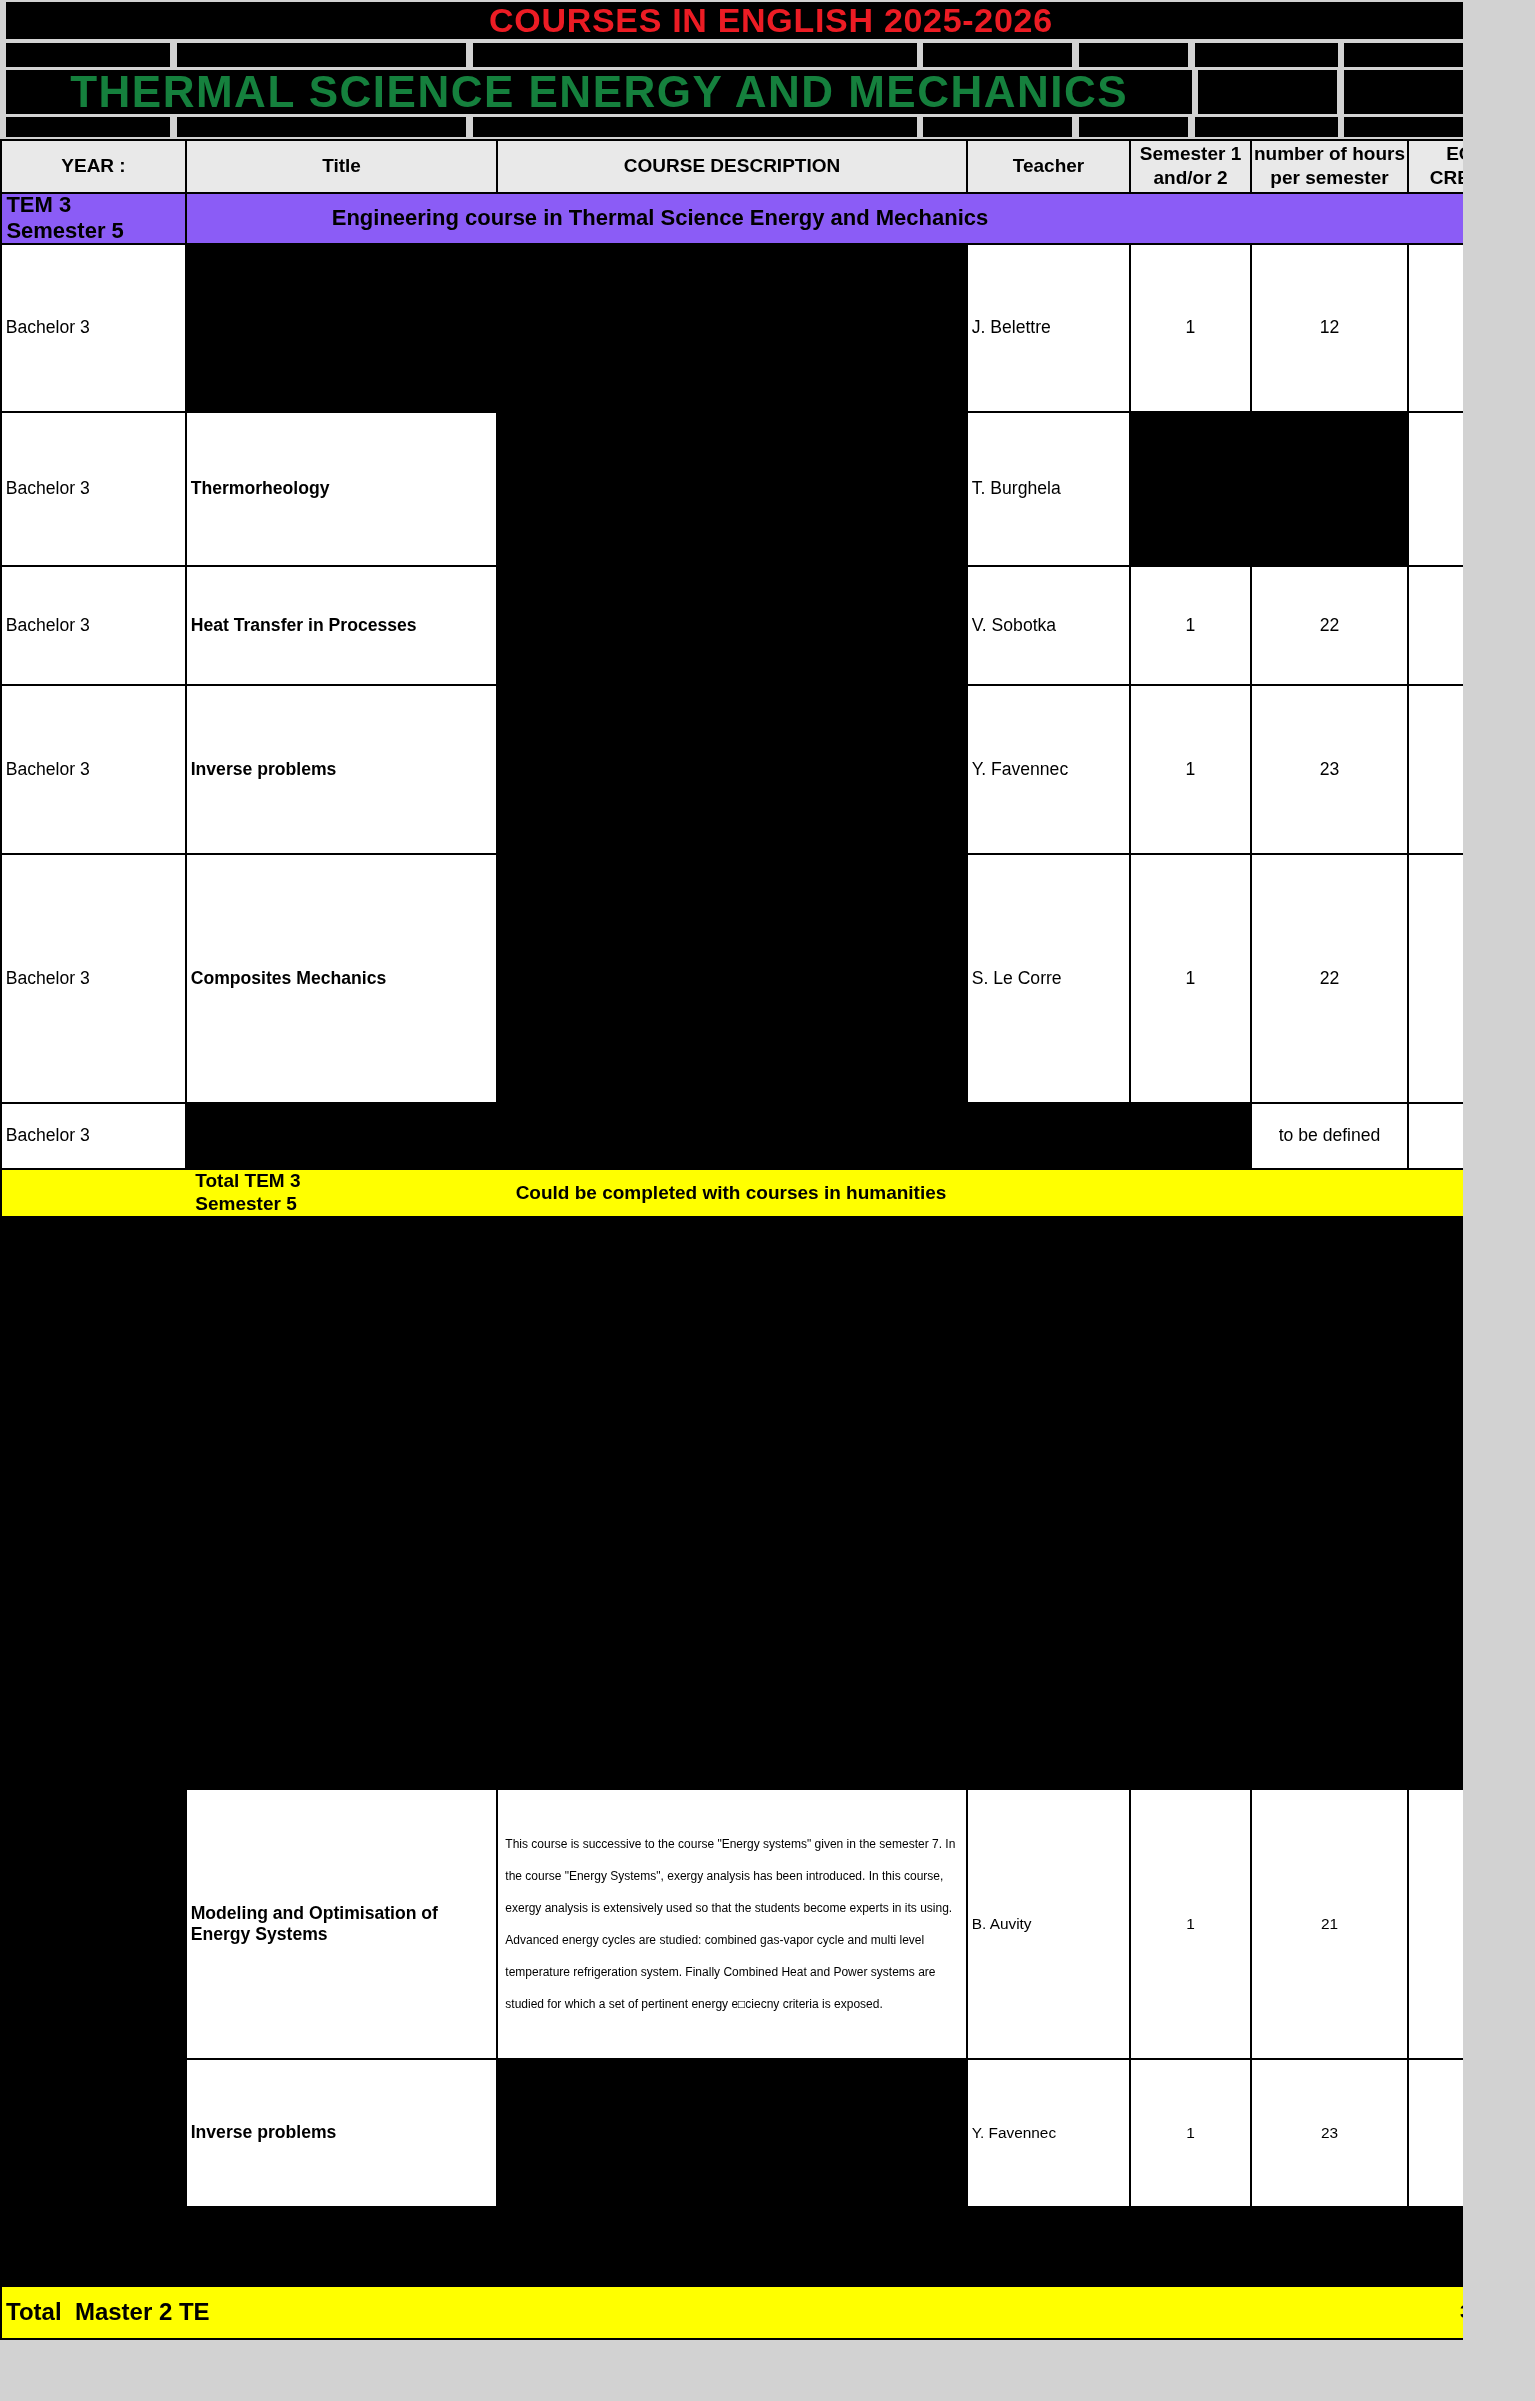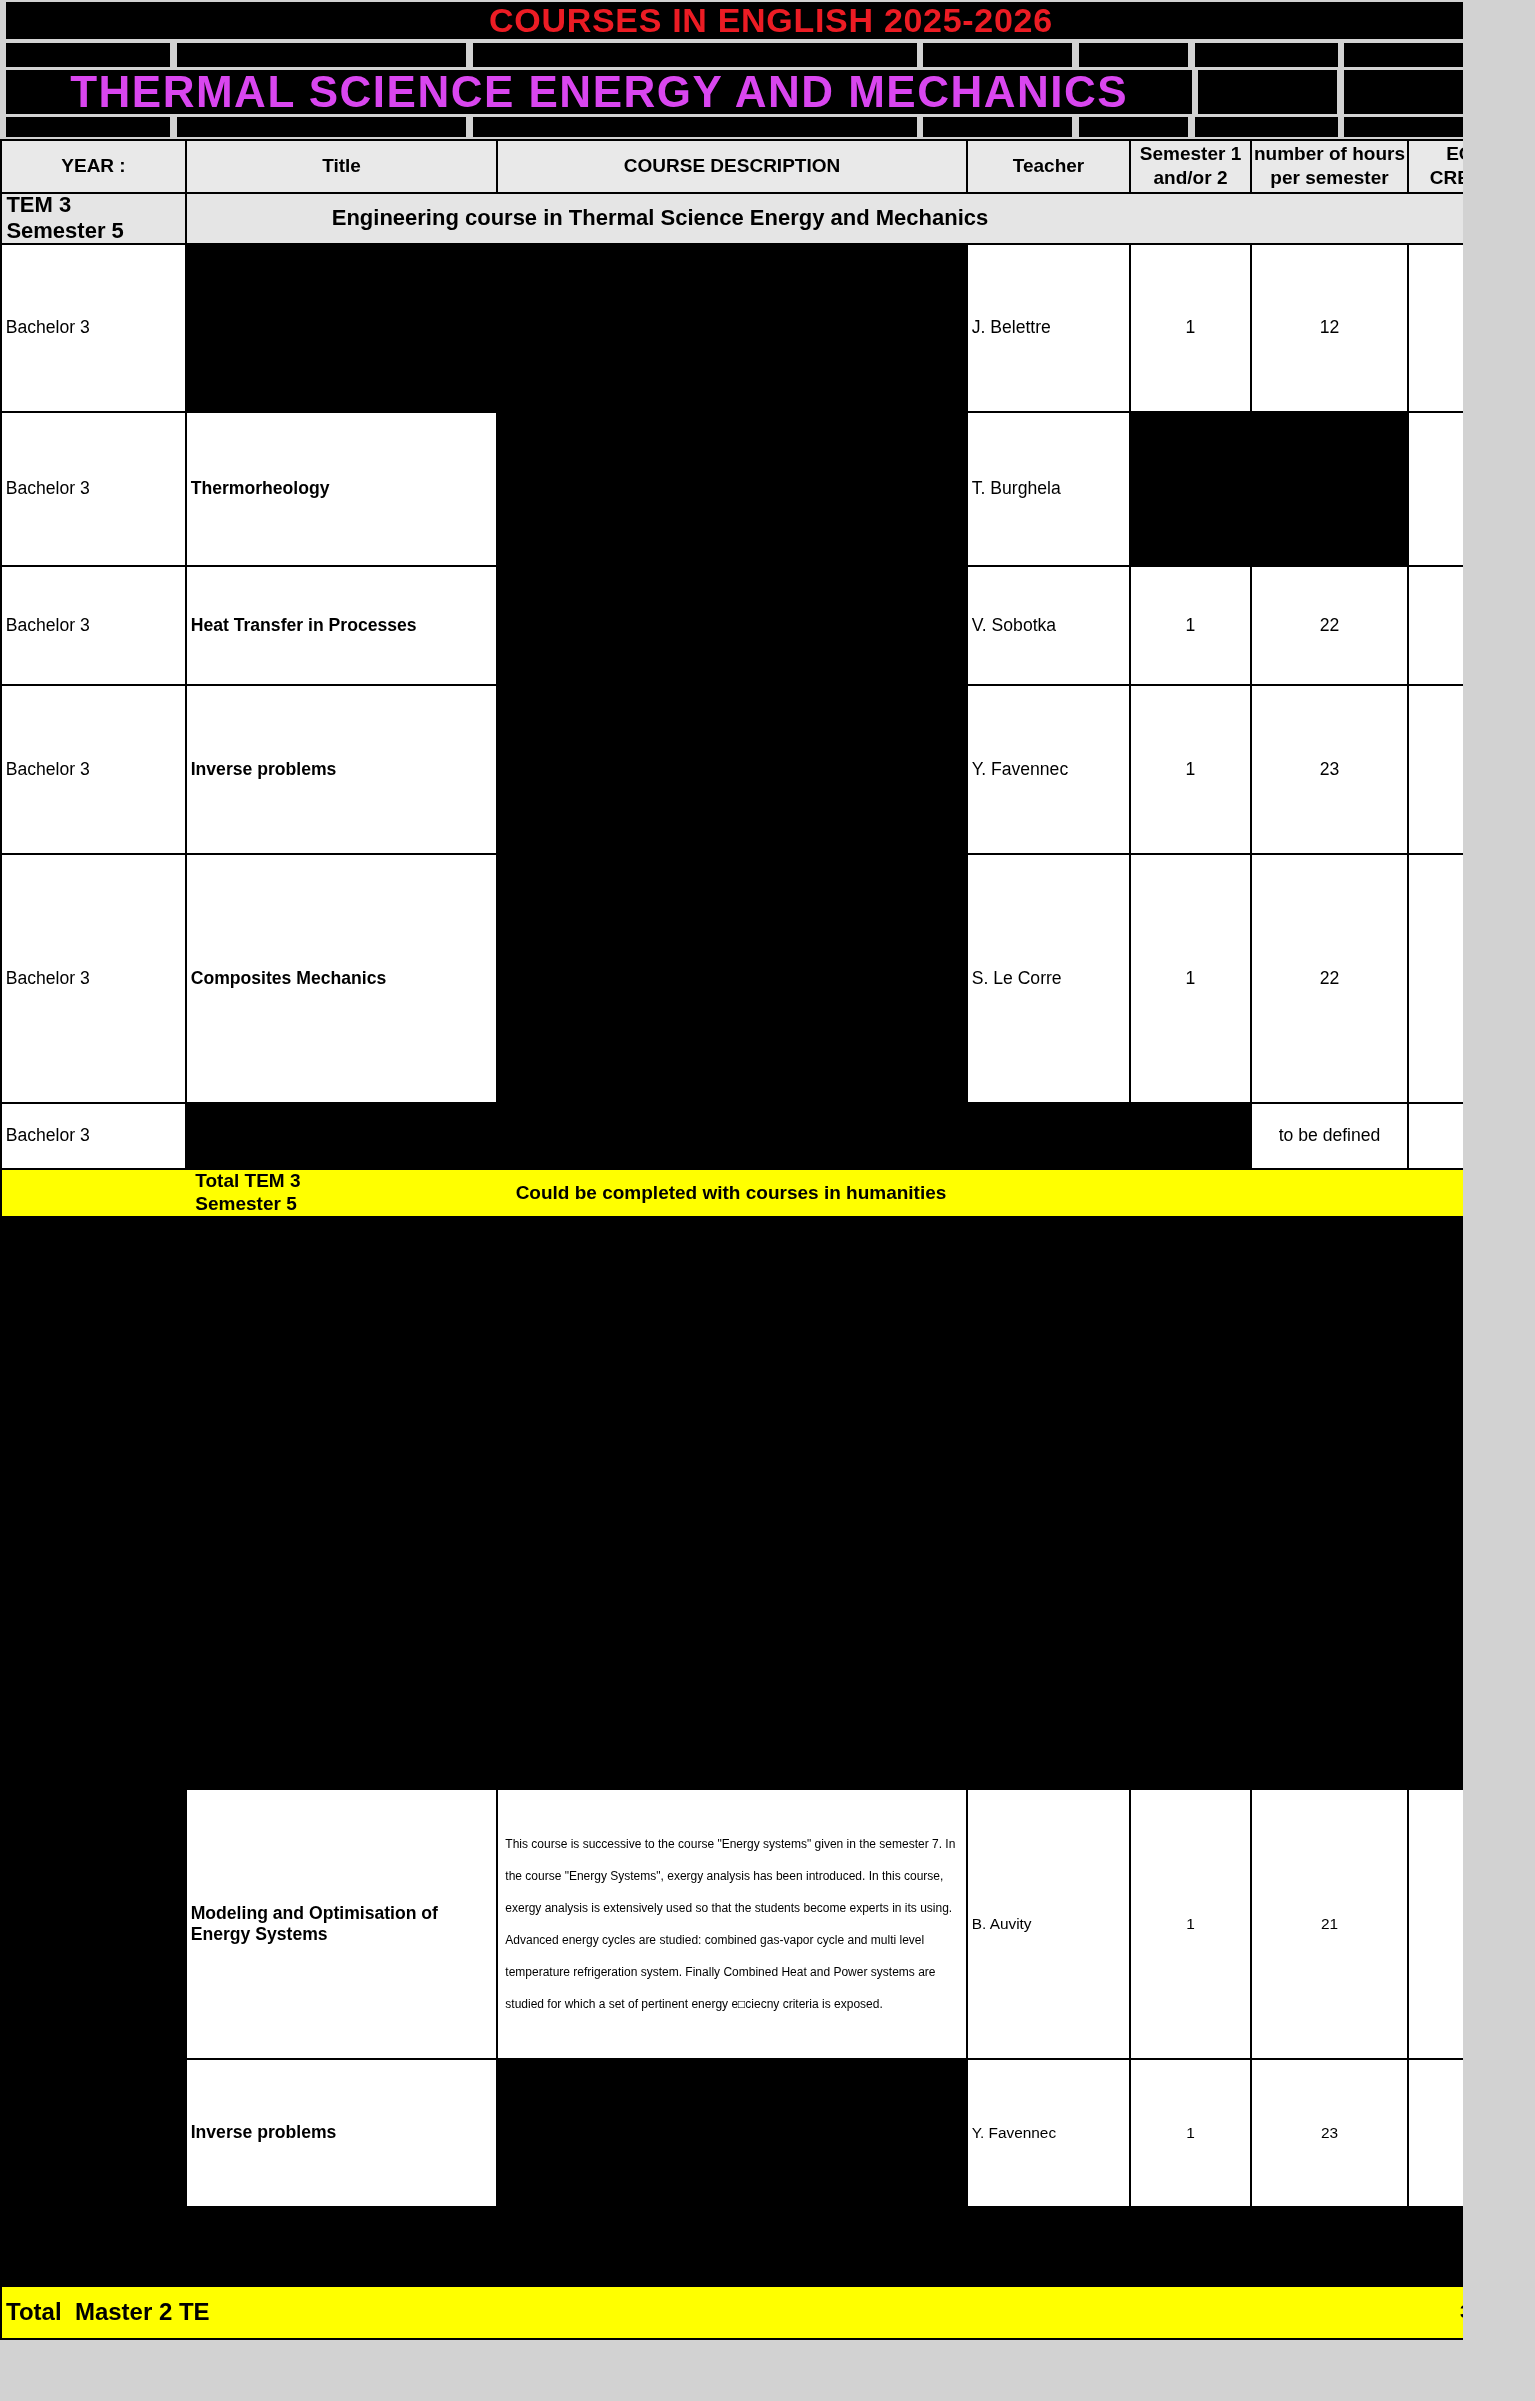--- a/index.html
+++ b/index.html
@@ -16,40 +16,40 @@
   .redrow .rc{margin-right:6.6px;}
   .redrow .rc:last-child{margin-right:0;}
   .rc1{width:173px}.rc2{width:304px}.rc3{width:467px}.rc4{width:157px}
   .rc5{width:115px}.rc6{width:150px}.rc7{width:125px}
   .redrow.thin{margin-top:2.9px;height:20px;}
   .banner{display:flex;margin-top:2.9px;height:44px;padding-left:5.9px;}
   .banner .blk{background:#000;height:100%;}
   .banner .b1{width:1246px;margin-right:5.9px;display:flex;align-items:center;justify-content:center;}
   .banner .b2{width:146px;margin-right:6.6px;}
   .banner .b3{width:125px;}
-  .ghost{color:#d946ef;font-weight:bold;font-size:44px;letter-spacing:1.5px;white-space:nowrap;}
+  .ghost{color:#15803d;font-weight:bold;font-size:44px;letter-spacing:1.5px;white-space:nowrap;}
 
   
   .tbl{margin-top:2.2px;width:1536px;box-sizing:border-box;border:2.9px solid #000;background:#fff;}
   .row{display:flex;border-top:2.2px solid #000;background:#fff;box-sizing:border-box;}
   .row:first-child{border-top:0;}
   .cell{box-sizing:border-box;border-left:2.2px solid #000;display:flex;align-items:center;
     font-size:17.6px;overflow:hidden;}
   .cell:first-child{border-left:0;}
   .noborder .cell{border-left:0;}
   .w-year{flex:0 0 183px}.w-title{flex:0 0 311px}.w-desc{flex:1 1 auto}
   .w-teacher{flex:0 0 163px}.w-sem{flex:0 0 121px}.w-hours{flex:0 0 157px}.w-ects{flex:0 0 127px}
   .w-semhours{flex:0 0 278px}.w-mergemid{flex:1 1 auto}
   .black{background:#000;}
   .center{justify-content:center;text-align:center;}
   .bold{font-weight:bold;}
   .padl{padding-left:3.7px;}
   .hdr .cell{background:#e9e9e9;font-weight:bold;font-size:19px;justify-content:center;
     text-align:center;line-height:1.3;}
-  .blue{background:#e5e5e5;justify-content:space-between;}
+  .blue{background:#8b5cf6;justify-content:space-between;}
   .blue .cell{font-weight:bold;font-size:22px;}
   .yellow{background:#ffff00;}
   .green{background:#92d050;}
   .desc-text{font-size:12px;line-height:32px;padding:4.4px 7.3px;display:block;}
   .small{font-size:15.4px;}
   .lh{line-height:1.2;}
   .prewrap{white-space:pre-wrap;}
   .blackband{background:#000;border-top:0;}
 </style>
 </head>

